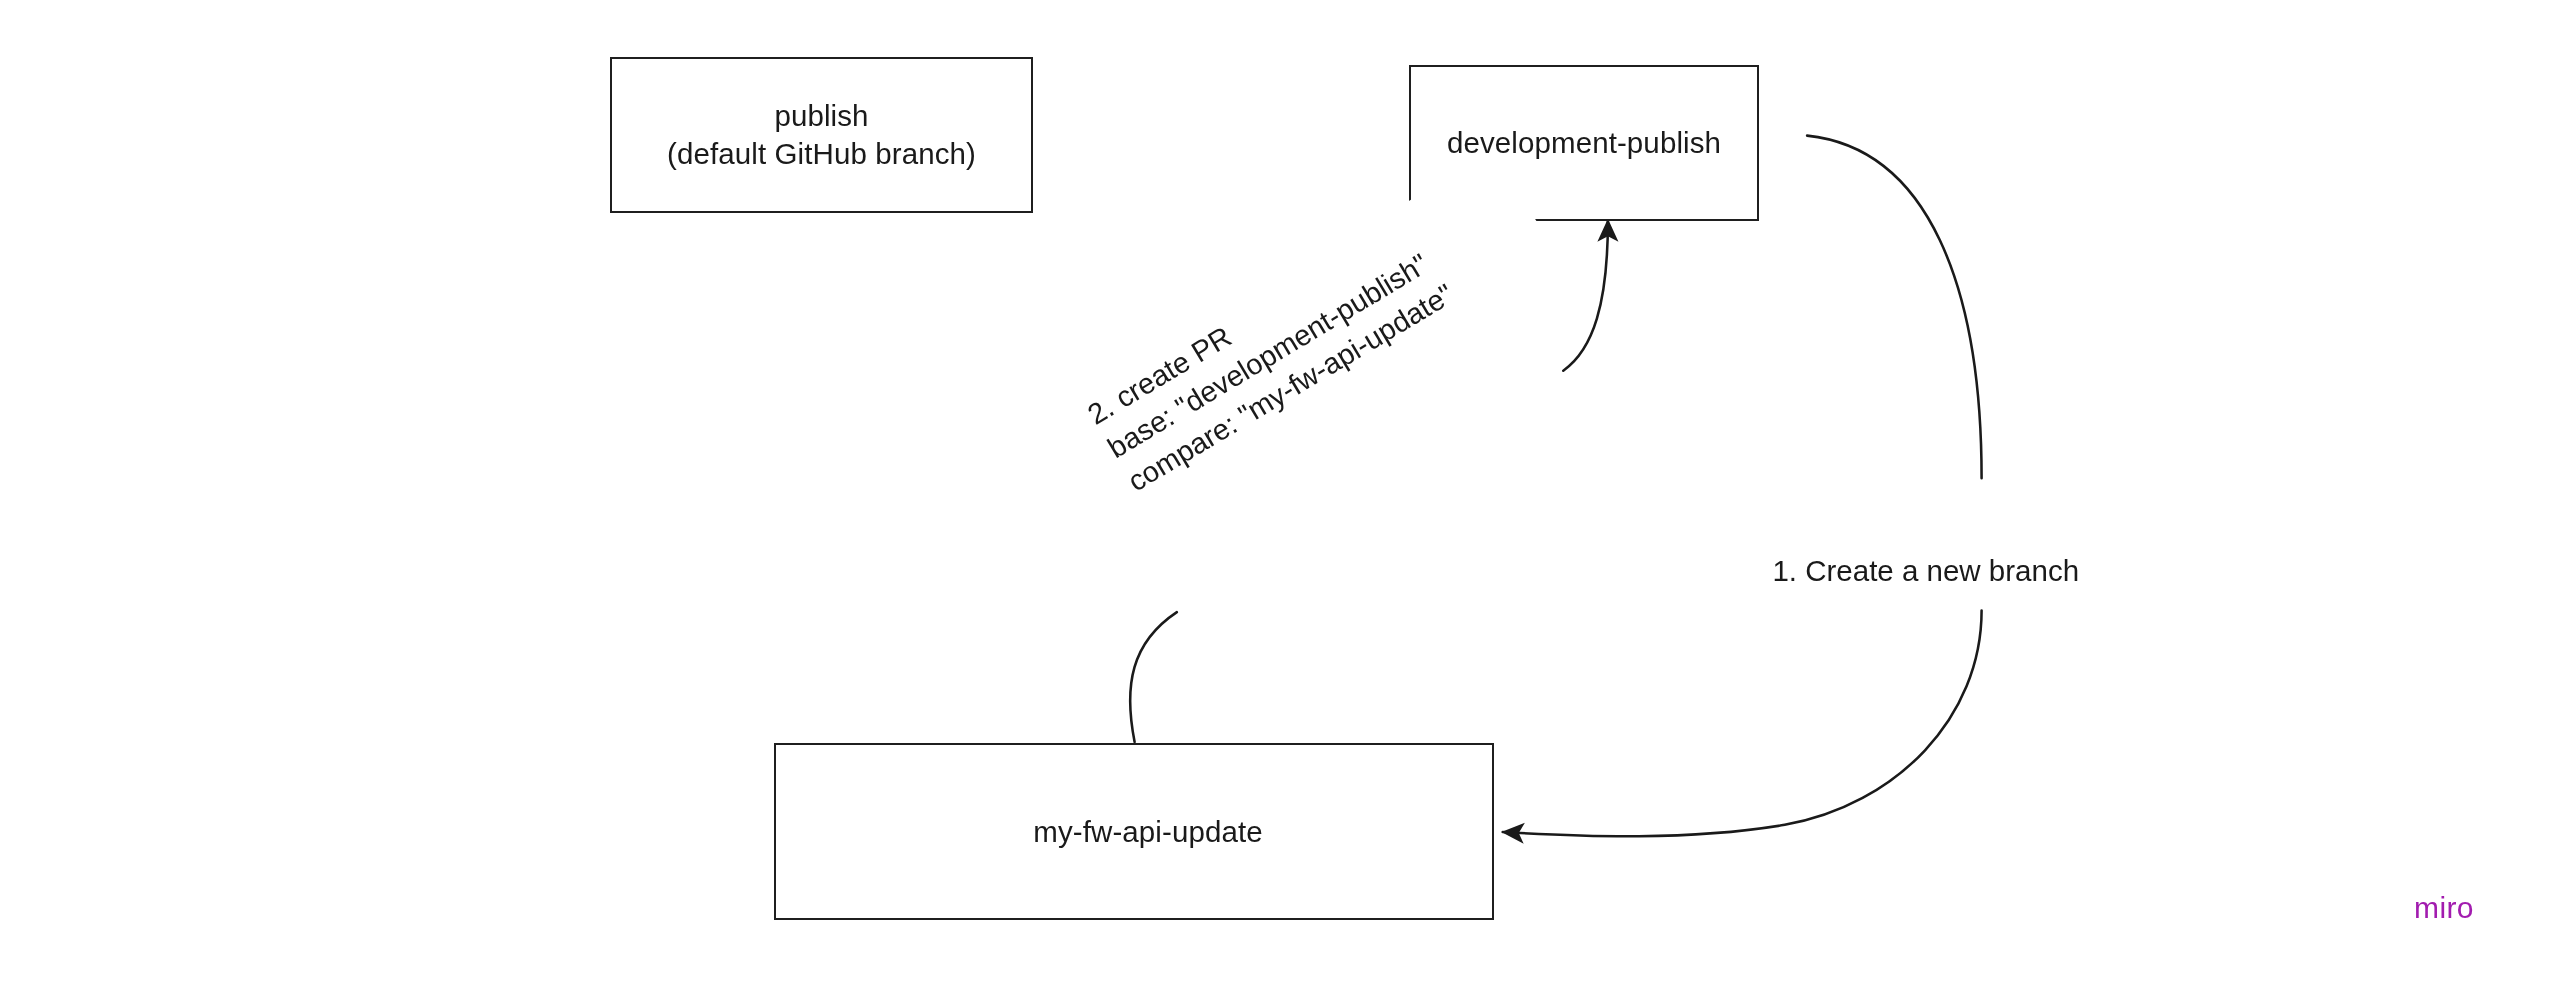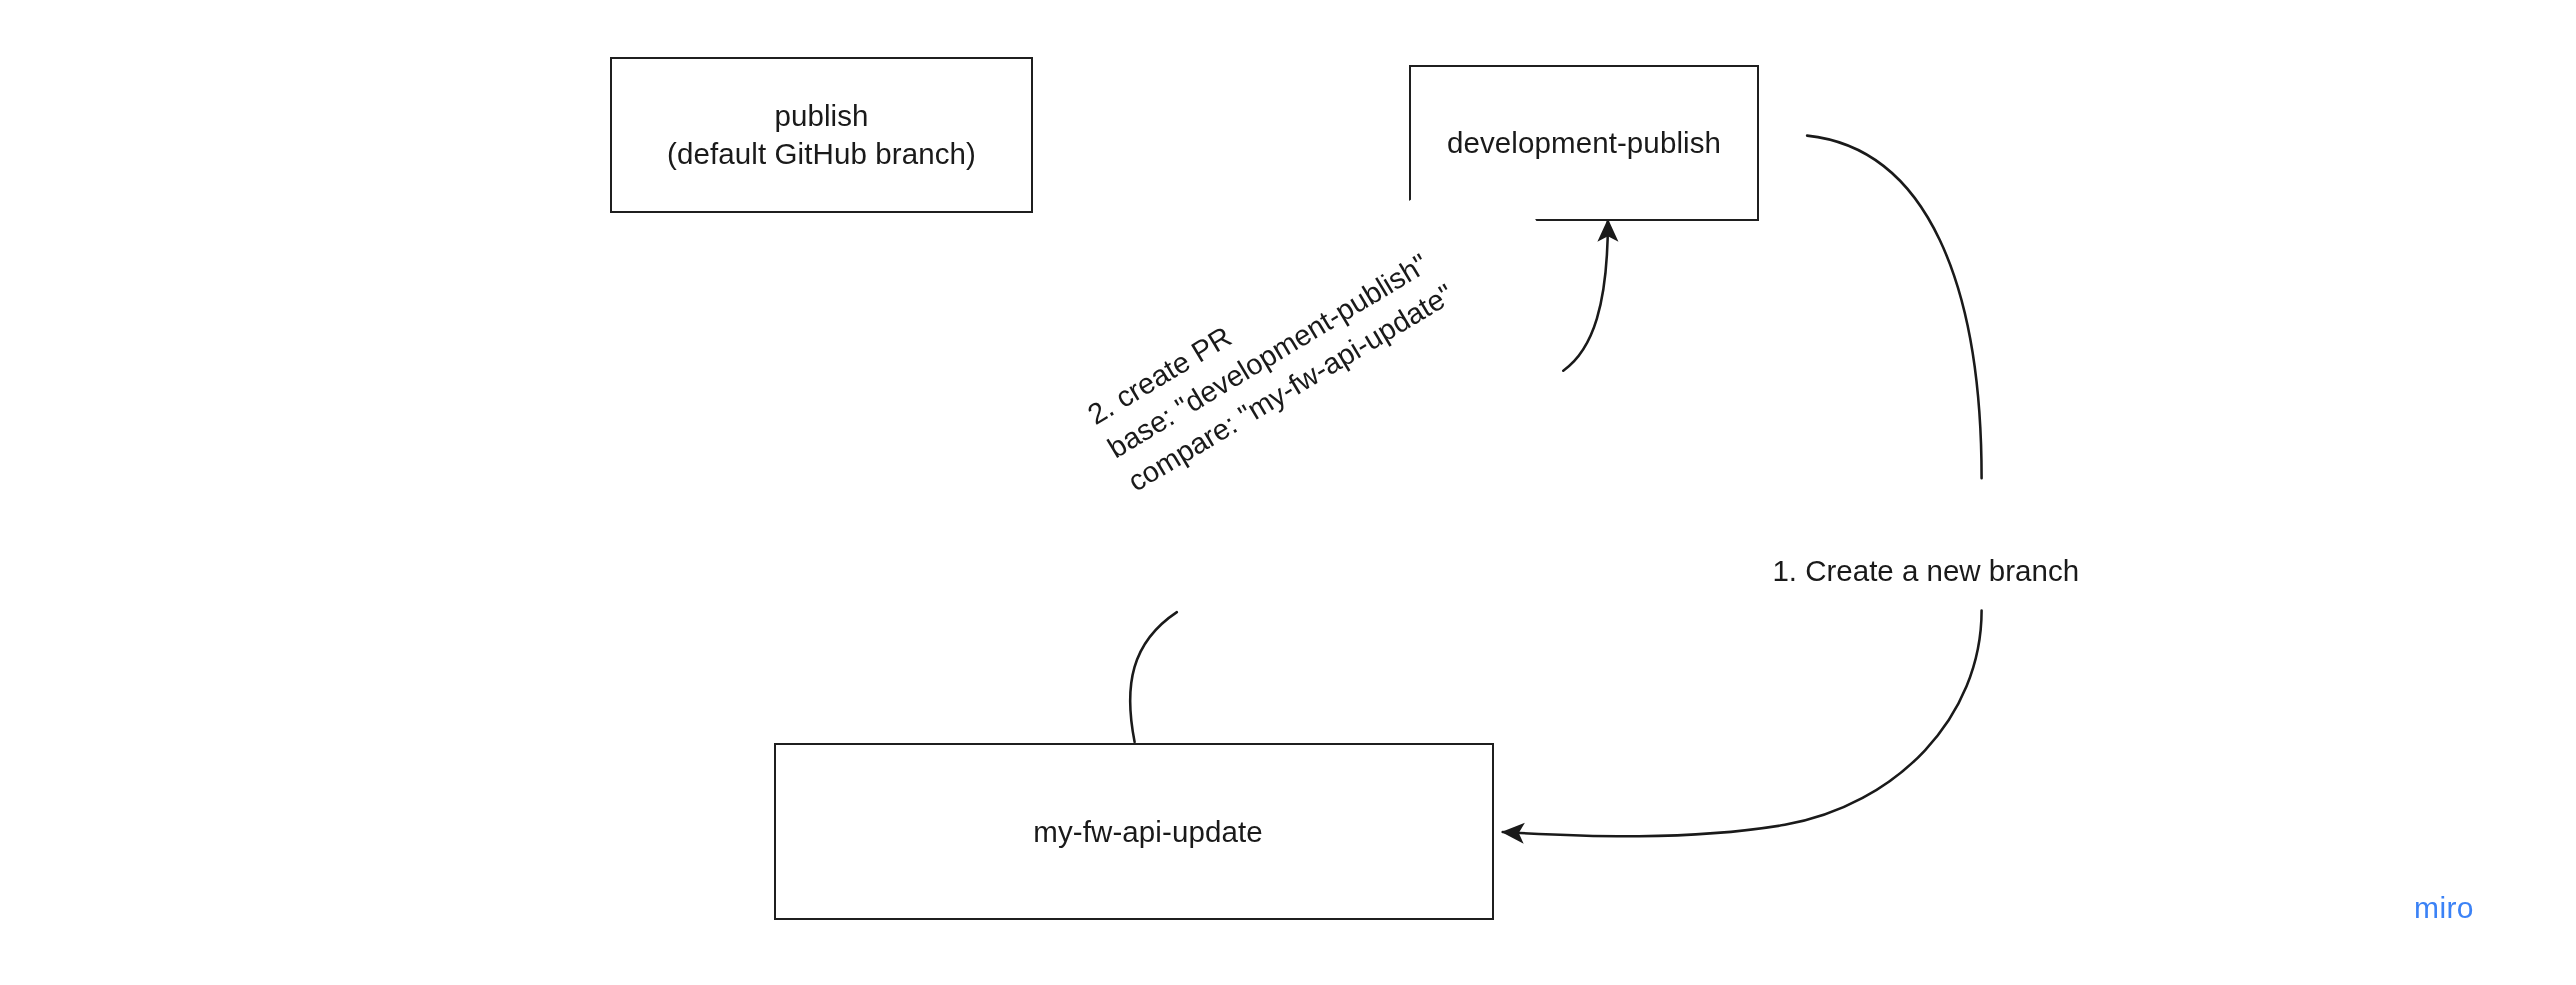--- a/index.html
+++ b/index.html
@@ -88,21 +88,21 @@
     transform: rotate(-31deg);
     transform-origin: 0% 100%;
     padding: 1.6px 4.8px;
   }
   #watermark {
     position: absolute;
     left: 2414px;
     top: 891px;
     font-size: 30px;
     letter-spacing: 0.4px;
-    color: #3b82f6;
+    color: #a21caf;
     z-index: 2;
   }
 </style>
 </head>
 <body>
 
 <div id="canvas">
 
   <svg id="edges" viewBox="0 0 3233 1237" width="2576" height="986" xmlns="http://www.w3.org/2000/svg">
     <defs>

